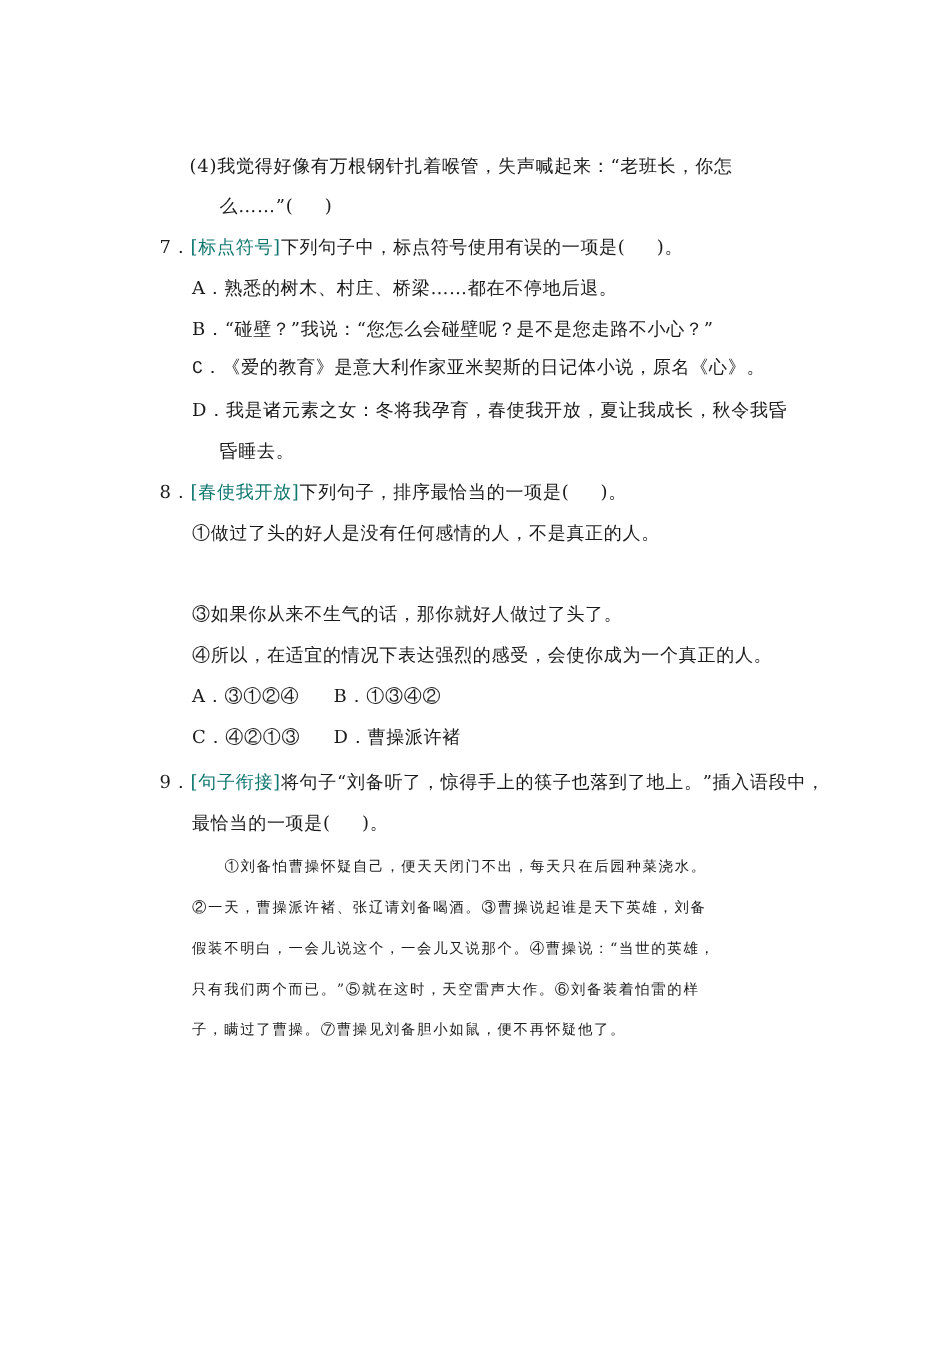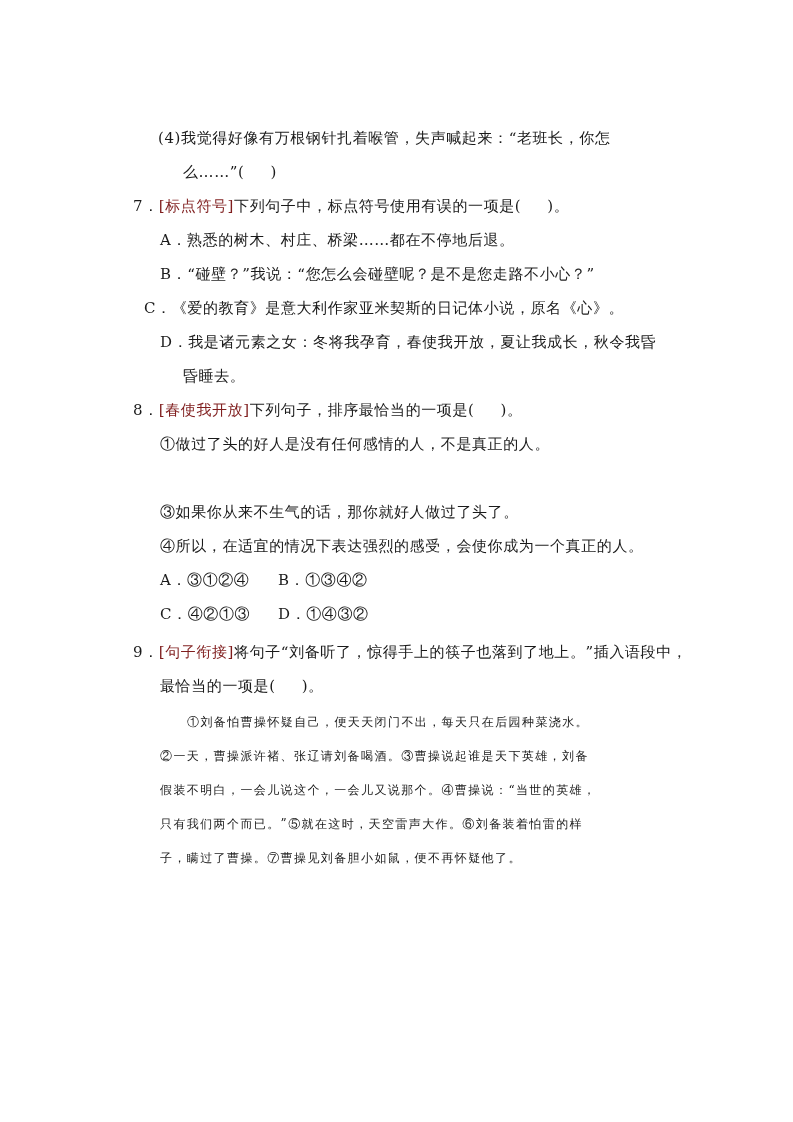--- a/index.html
+++ b/index.html
@@ -6,21 +6,21 @@
   body {
     width: 793px; height: 1122px; position: relative; overflow: hidden;
     font-family: "DejaVu Serif", "Liberation Serif", serif;
     color: #1a1a1a;
   }
   .page { position: absolute; left: 0; top: 0; width: 793px; height: 1098px; }
   .line {
     position: absolute; white-space: nowrap;
     font-size: 15px; line-height: 20px; letter-spacing: 0.6px;
   }
-  .tag { color: #7f1d1d; }
+  .tag { color: #0f766e; }
   .blank { display: inline-block; width: 26px; }
   .passage-line { font-size: 12px; letter-spacing: 1.4px; }
   .opt-pair { display: inline-block; width: 118px; }
 </style>
 </head>
 <body>
 
 <div class="page">
 
   <div class="line" style="left:158px; top:128px;">
@@ -32,21 +32,21 @@
 
   <div class="line" style="left:133px; top:196px;">
     <span>7．</span><span class="tag">[标点符号]</span><span>下列句子中，标点符号使用有误的一项是(</span><span class="blank"></span><span>)。</span>
   </div>
   <div class="line" style="left:160px; top:230px;">
     <span>A．</span><span>熟悉的树木、村庄、桥梁……都在不停地后退。</span>
   </div>
   <div class="line" style="left:160px; top:264px;">
     <span>B．</span><span>“碰壁？”我说：“您怎么会碰壁呢？是不是您走路不小心？”</span>
   </div>
-  <div class="line" style="left:144px; top:298px;">
+  <div class="line" style="left:160px; top:298px;font-family:Liberation Mono, monospace;">
     <span>C．</span><span>《爱的教育》是意大利作家亚米契斯的日记体小说，原名《心》。</span>
   </div>
   <div class="line" style="left:160px; top:332px;">
     <span>D．</span><span>我是诸元素之女：冬将我孕育，春使我开放，夏让我成长，秋令我昏</span>
   </div>
   <div class="line" style="left:183px; top:366px;">
     <span>昏睡去。</span>
   </div>
 
   <div class="line" style="left:133px; top:400px;">
@@ -58,21 +58,21 @@
   <div class="line" style="left:160px; top:502px;">
     <span>③如果你从来不生气的话，那你就好人做过了头了。</span>
   </div>
   <div class="line" style="left:160px; top:536px;">
     <span>④所以，在适宜的情况下表达强烈的感受，会使你成为一个真正的人。</span>
   </div>
   <div class="line" style="left:160px; top:570px;">
     <span class="opt-pair"><span>A．</span><span>③①②④</span></span><span class="opt-pair"><span>B．</span><span>①③④②</span></span>
   </div>
   <div class="line" style="left:160px; top:604px;">
-    <span class="opt-pair"><span>C．</span><span>④②①③</span></span><span class="opt-pair"><span>D．</span><span>①④③②</span></span>
+    <span class="opt-pair"><span>C．</span><span>④②①③</span></span><span class="opt-pair"><span>D．</span><span>曹操派许褚</span></span>
   </div>
 
   <div class="line" style="left:133px; top:642px;">
     <span>9．</span><span class="tag">[句子衔接]</span><span>将句子“刘备听了，惊得手上的筷子也落到了地上。”插入语段中，</span>
   </div>
   <div class="line" style="left:160px; top:676px;">
     <span>最恰当的一项是(</span><span class="blank"></span><span>)。</span>
   </div>
 
   <div class="line passage-line" style="left:187px; top:712px;">

